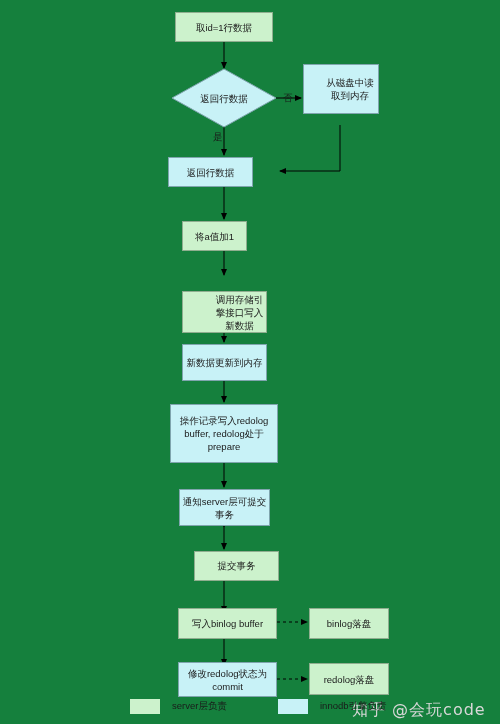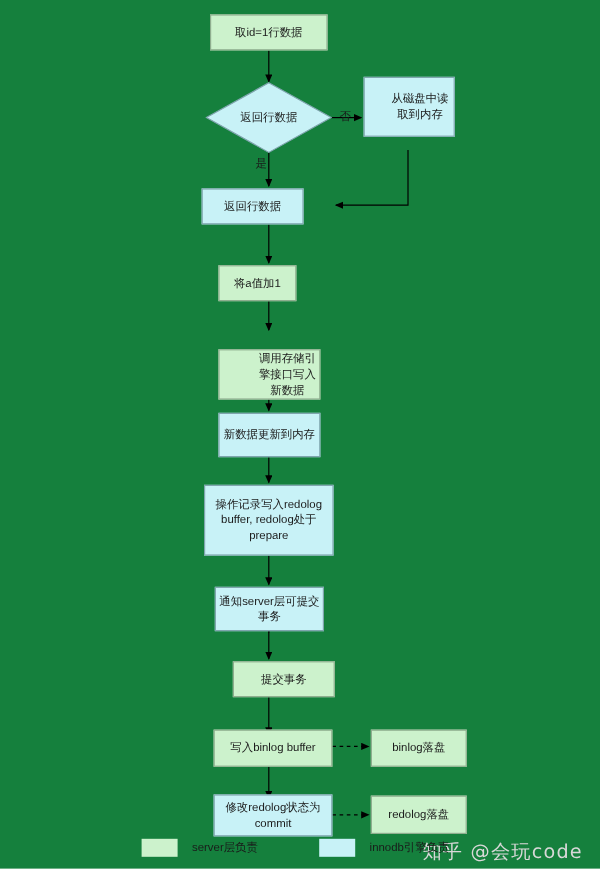--- a/index.html
+++ b/index.html
@@ -84,20 +84,21 @@
     left: 0;
     top: 694px;
     width: 500px;
     height: 30px;
     z-index: 4;
   }
   .legend-item {
     position: absolute;
     display: flex;
     align-items: center;
+    margin-left: 12px;
   }
   .legend-swatch {
     width: 30px;
     height: 15px;
     display: inline-block;
   }
   .legend-swatch.green { background: #ccf2cc; }
   .legend-swatch.blue  { background: #c8f2f7; }
   .legend-text {
     font-size: 9.5px;

